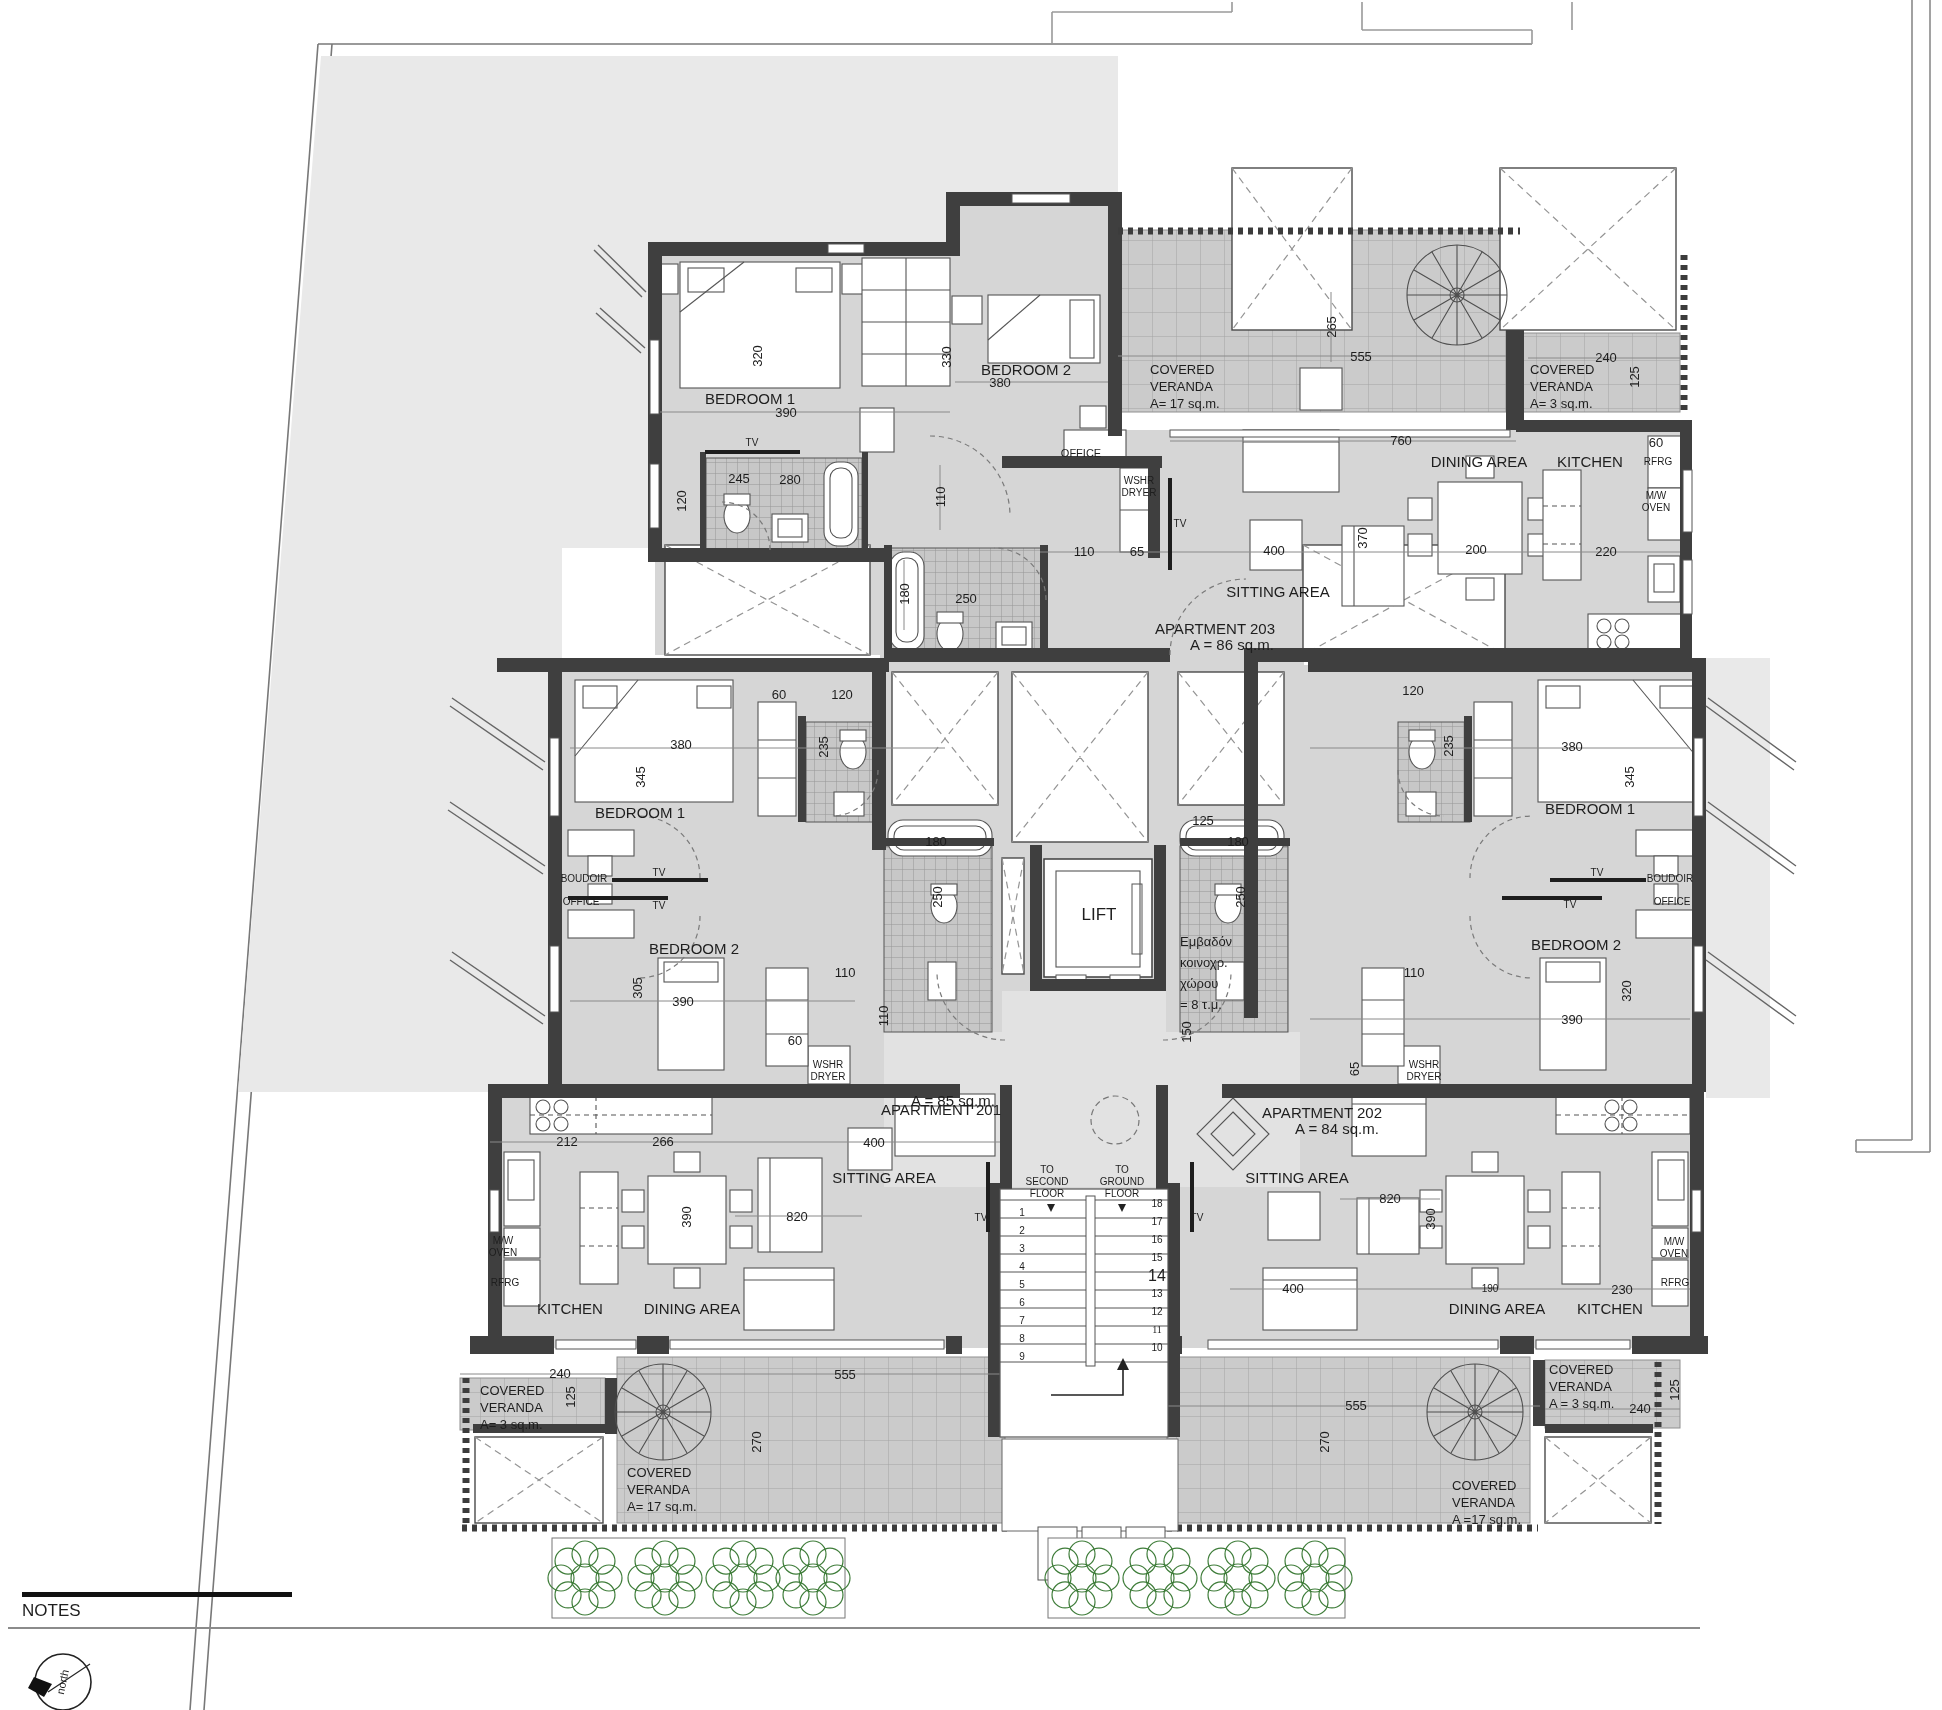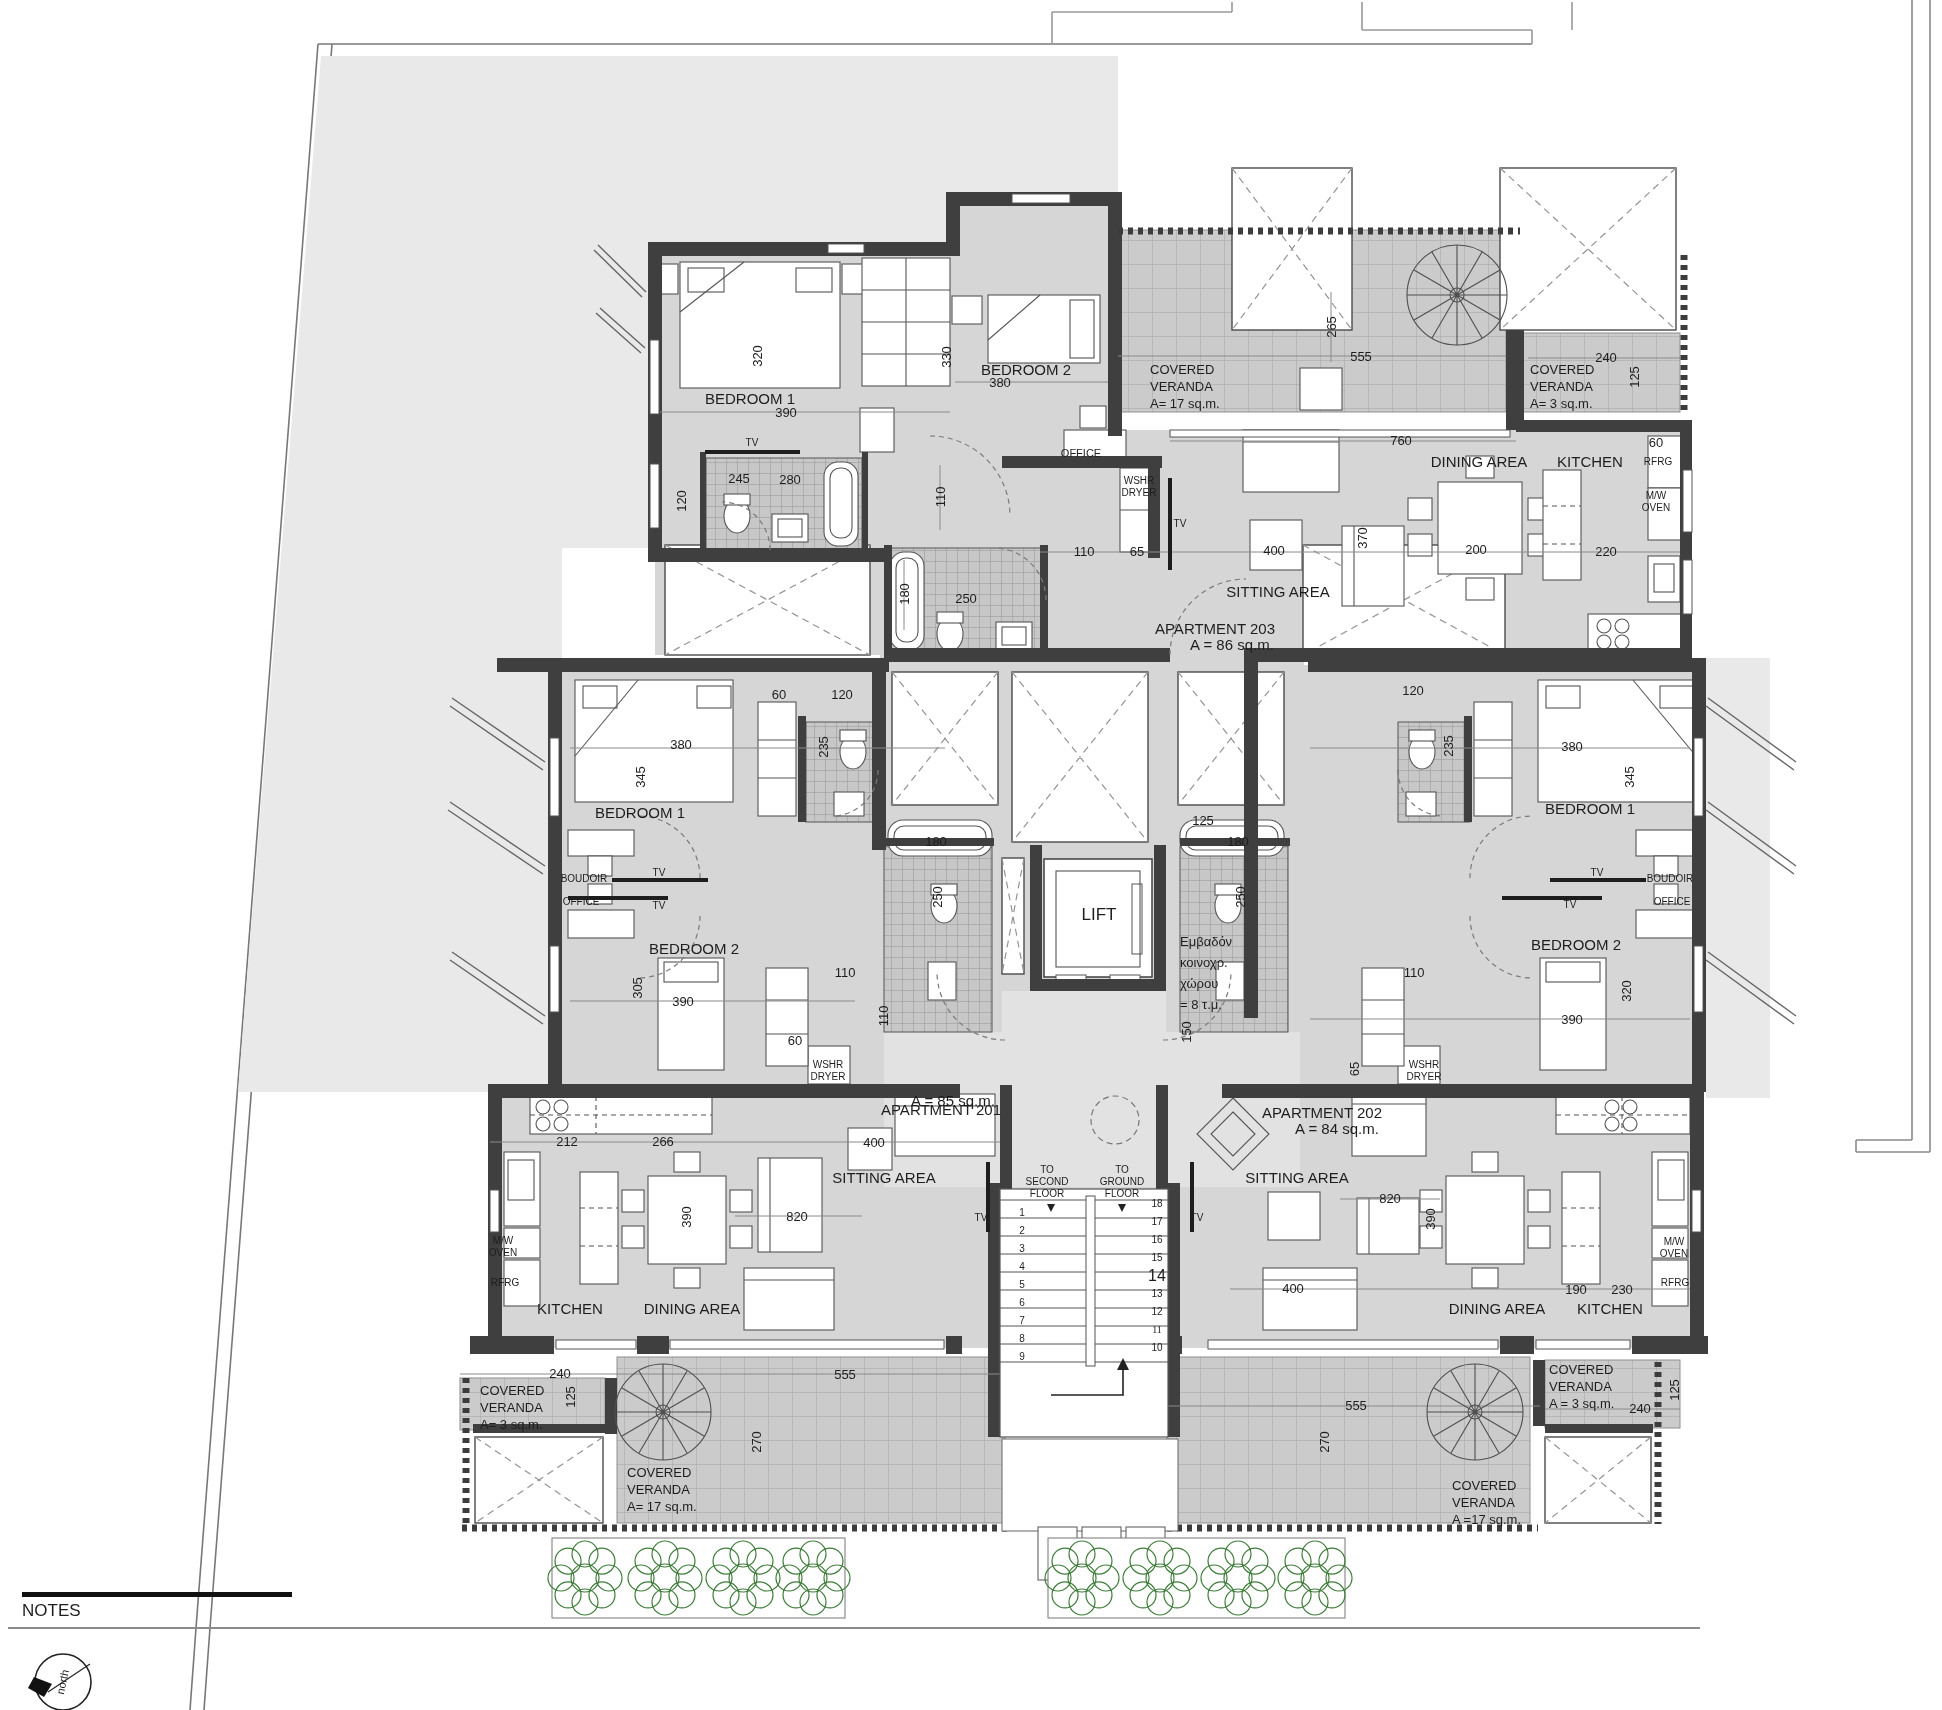--- a/index.html
+++ b/index.html
@@ -696,21 +696,21 @@
       <div class="lbl" style="font-size: 13px; left: 1414px; top: 972px; transform: translate(-50%, -50%);">110</div>
       <div class="lbl" style="font-size: 13px; left: 1354px; top: 1069px; transform: translate(-50%, -50%) rotate(-90deg);">65</div>
       <div class="lbl" style="font-size: 10px; left: 1424px; top: 1065px; transform: translate(-50%, -50%);">WSHR</div>
       <div class="lbl" style="font-size: 10px; left: 1424px; top: 1077px; transform: translate(-50%, -50%);">DRYER</div>
       <div class="lbl" style="font-size: 15px; left: 1322px; top: 1112px; transform: translate(-50%, -50%);">APARTMENT 202</div>
       <div class="lbl" style="font-size: 15px; left: 1337px; top: 1128px; transform: translate(-50%, -50%);">A = 84 sq.m.</div>
       <div class="lbl" style="font-size: 15px; left: 1297px; top: 1177px; transform: translate(-50%, -50%);">SITTING AREA</div>
       <div class="lbl" style="font-size: 13px; left: 1390px; top: 1198px; transform: translate(-50%, -50%);">820</div>
       <div class="lbl" style="font-size: 13px; left: 1430px; top: 1219px; transform: translate(-50%, -50%) rotate(-90deg);">390</div>
       <div class="lbl" style="font-size: 13px; left: 1293px; top: 1288px; transform: translate(-50%, -50%);">400</div>
-      <div class="lbl" style="font-size: 13px; left: 1576px; top: 1289px; transform: translate(-50%, -50%);">190</div>
+      <div class="lbl" style="font-size: 10px; left: 1490px; top: 1289px; transform: translate(-50%, -50%);">190</div>
       <div class="lbl" style="font-size: 13px; left: 1622px; top: 1289px; transform: translate(-50%, -50%);">230</div>
       <div class="lbl" style="font-size: 15px; left: 1497px; top: 1308px; transform: translate(-50%, -50%);">DINING AREA</div>
       <div class="lbl" style="font-size: 15px; left: 1610px; top: 1308px; transform: translate(-50%, -50%);">KITCHEN</div>
       <div class="lbl" style="font-size: 10px; left: 1674px; top: 1242px; transform: translate(-50%, -50%);">M/W</div>
       <div class="lbl" style="font-size: 10px; left: 1674px; top: 1254px; transform: translate(-50%, -50%);">OVEN</div>
       <div class="lbl" style="font-size: 10px; left: 1675px; top: 1283px; transform: translate(-50%, -50%);">RFRG</div>
       <div class="lbl" style="font-size: 10px; left: 1197px; top: 1218px; transform: translate(-50%, -50%);">TV</div>
       <div class="lbl" style="font-size: 13px; left: 560px; top: 1373px; transform: translate(-50%, -50%);">240</div>
       <div class="lbl" style="font-size: 13px; left: 570px; top: 1397px; transform: translate(-50%, -50%) rotate(-90deg);">125</div>
       <div class="lbl" style="font-size: 13px; left: 480px; top: 1390px; transform: translate(0px, -50%);">COVERED</div>

